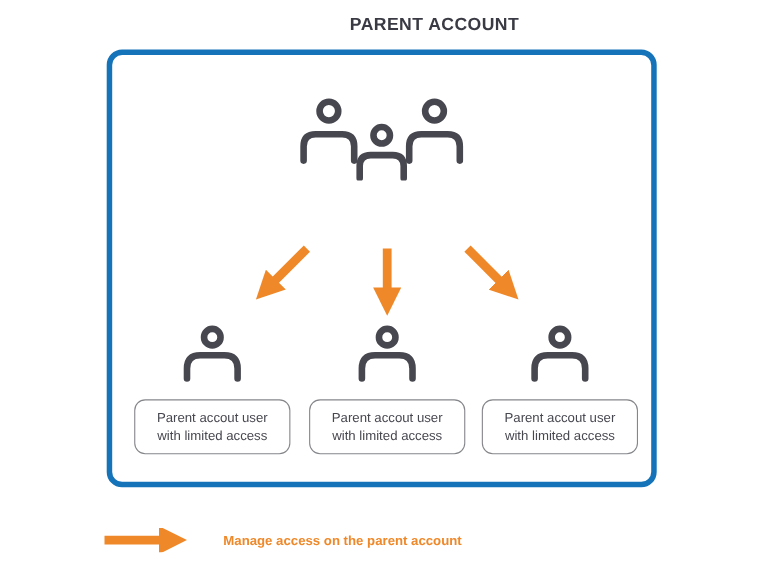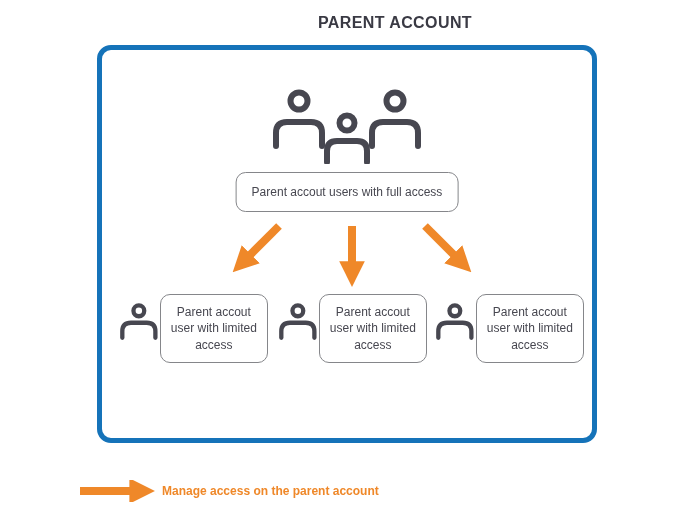--- a/index.html
+++ b/index.html
@@ -68,39 +68,42 @@
     top: 170px;
     width: 490px;
     height: 78px;
     pointer-events: none;
   }
   .user-col {
     position: absolute;
     top: 244px;
     width: 150px;
     display: flex;
+    flex-direction: column;
+    align-items: center;
   }
   .user-col .user-icon { margin-bottom: 13px; }
   .user-col .pill {
     width: 142px;
     min-height: 50px;
     display: flex;
     align-items: center;
     justify-content: center;
     padding: 6px 10px;
   }
   .col-1 { left: 16px; }
   .col-2 { left: 175px; }
   .col-3 { left: 332px; }
   .legend {
     position: absolute;
-    left: 78px;
+    left: 93px;
     top: 480px;
     display: flex;
     align-items: center;
+    gap: 26px;
   }
   .legend-label {
     font-size: 12px;
     font-weight: bold;
     color: var(--accent_orange, #ef8829);
     white-space: nowrap;
   }
   svg .person-stroke {
     fill: none;
     stroke: var(--icon_grey, #474750);
@@ -127,23 +130,20 @@
       <circle class="person-stroke" cx="32" cy="15" r="8.5"></circle>
       <path class="person-stroke" d="M 9,60 L 9,47 Q 9,36 20,36 L 44,36 Q 55,36 55,47 L 55,60"></path>
 
       <circle class="person-stroke" cx="128" cy="15" r="8.5"></circle>
       <path class="person-stroke" d="M 105,60 L 105,47 Q 105,36 116,36 L 140,36 Q 151,36 151,47 L 151,60"></path>
 
       <circle class="person-stroke" cx="80" cy="37" r="7.5"></circle>
       <path class="person-stroke" d="M 60,76 L 60,65 Q 60,55 70,55 L 90,55 Q 100,55 100,65 L 100,76"></path>
     </svg>
 
-    <div class="pill full-access-pill">
-      <span>Parent accout users with full access</span>
-    </div>
 
     <svg class="arrows-layer" width="490" height="78" viewBox="0 0 490 78" aria-hidden="true">
       <defs>
         <marker id="ah" viewBox="0 0 10 10" refX="6.5" refY="5" markerWidth="3.2" markerHeight="3.2" orient="auto">
           <path d="M0,0 L10,5 L0,10 z" fill="#ef8829"></path>
         </marker>
       </defs>
       <line class="arrow-stroke" x1="177" y1="6" x2="137" y2="46" marker-end="url(#ah)"></line>
       <line class="arrow-stroke" x1="250" y1="6" x2="250" y2="58" marker-end="url(#ah)"></line>
       <line class="arrow-stroke" x1="323" y1="6" x2="363" y2="46" marker-end="url(#ah)"></line>

